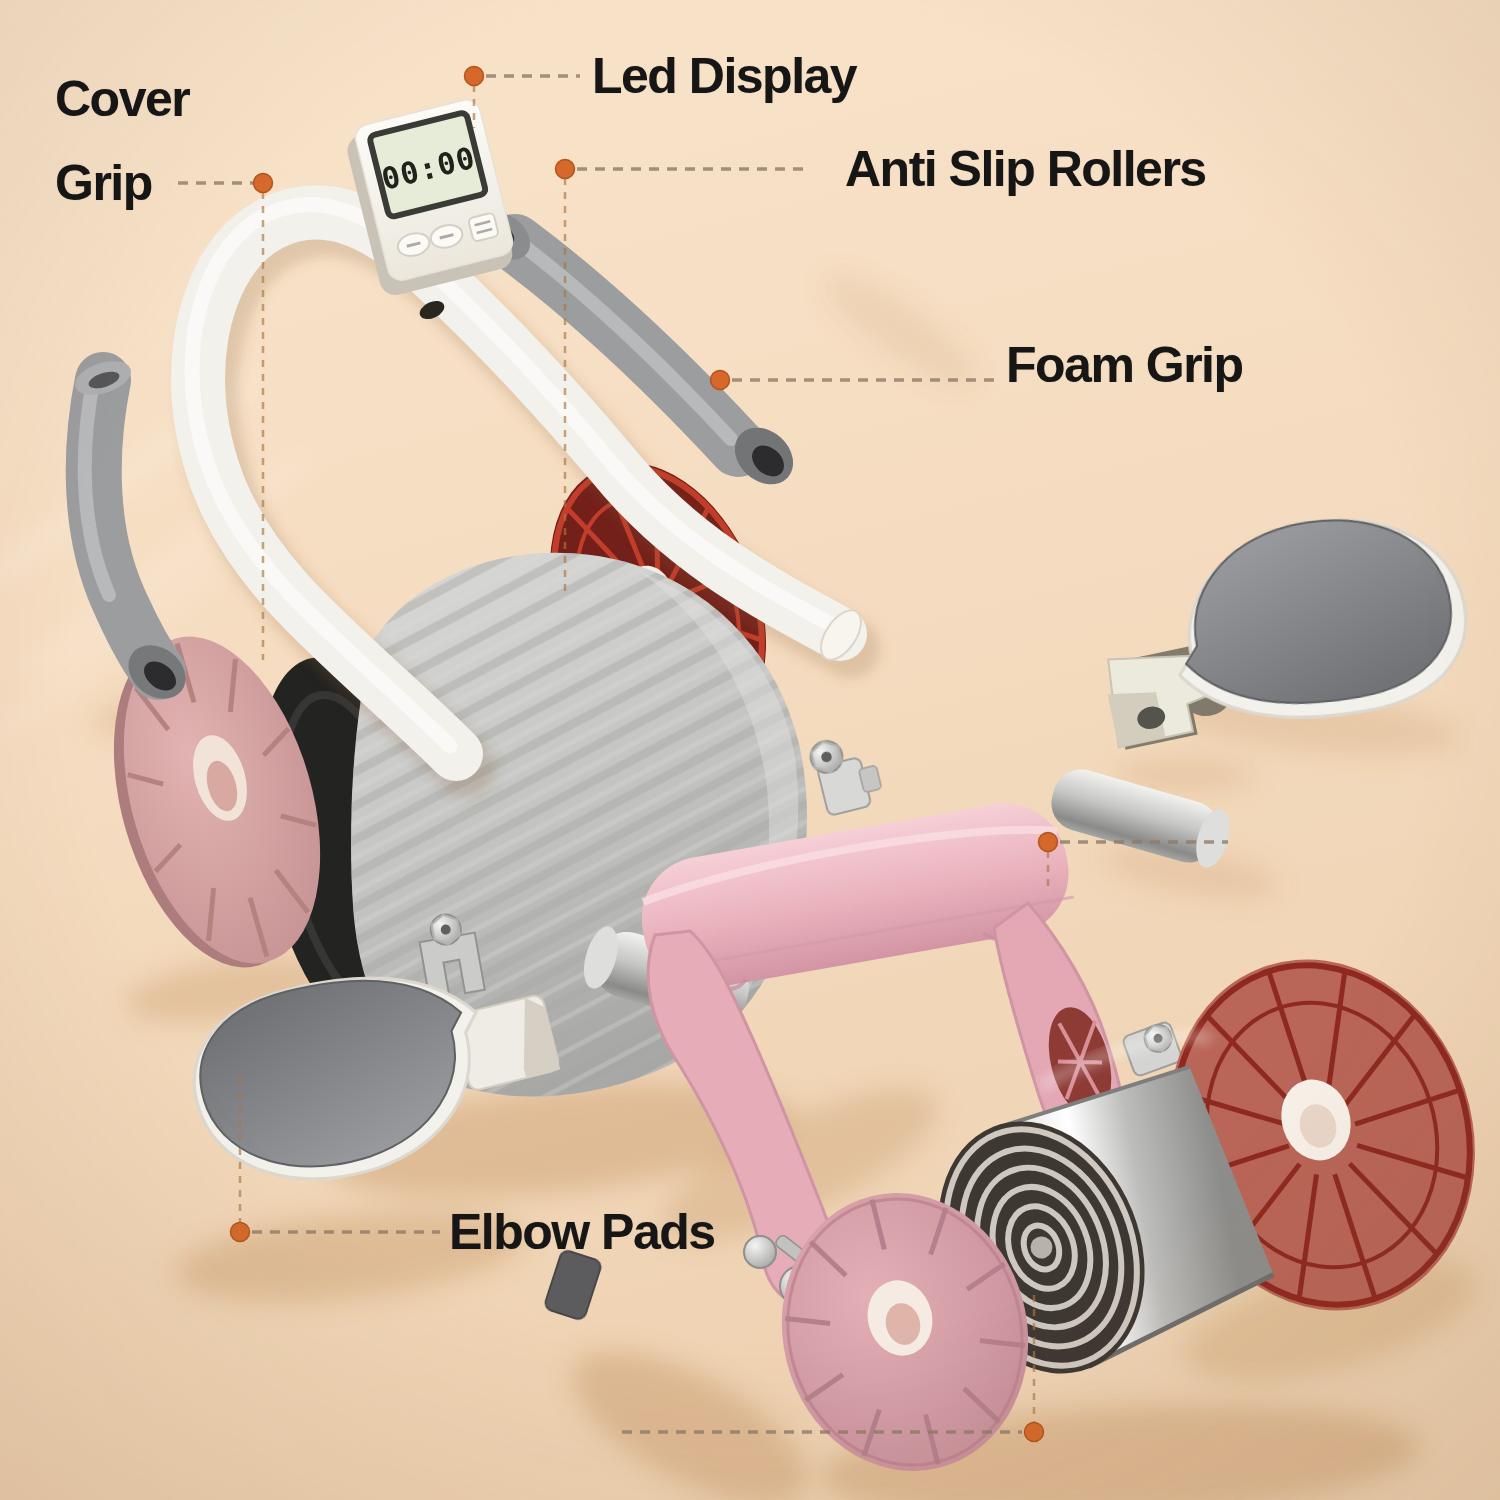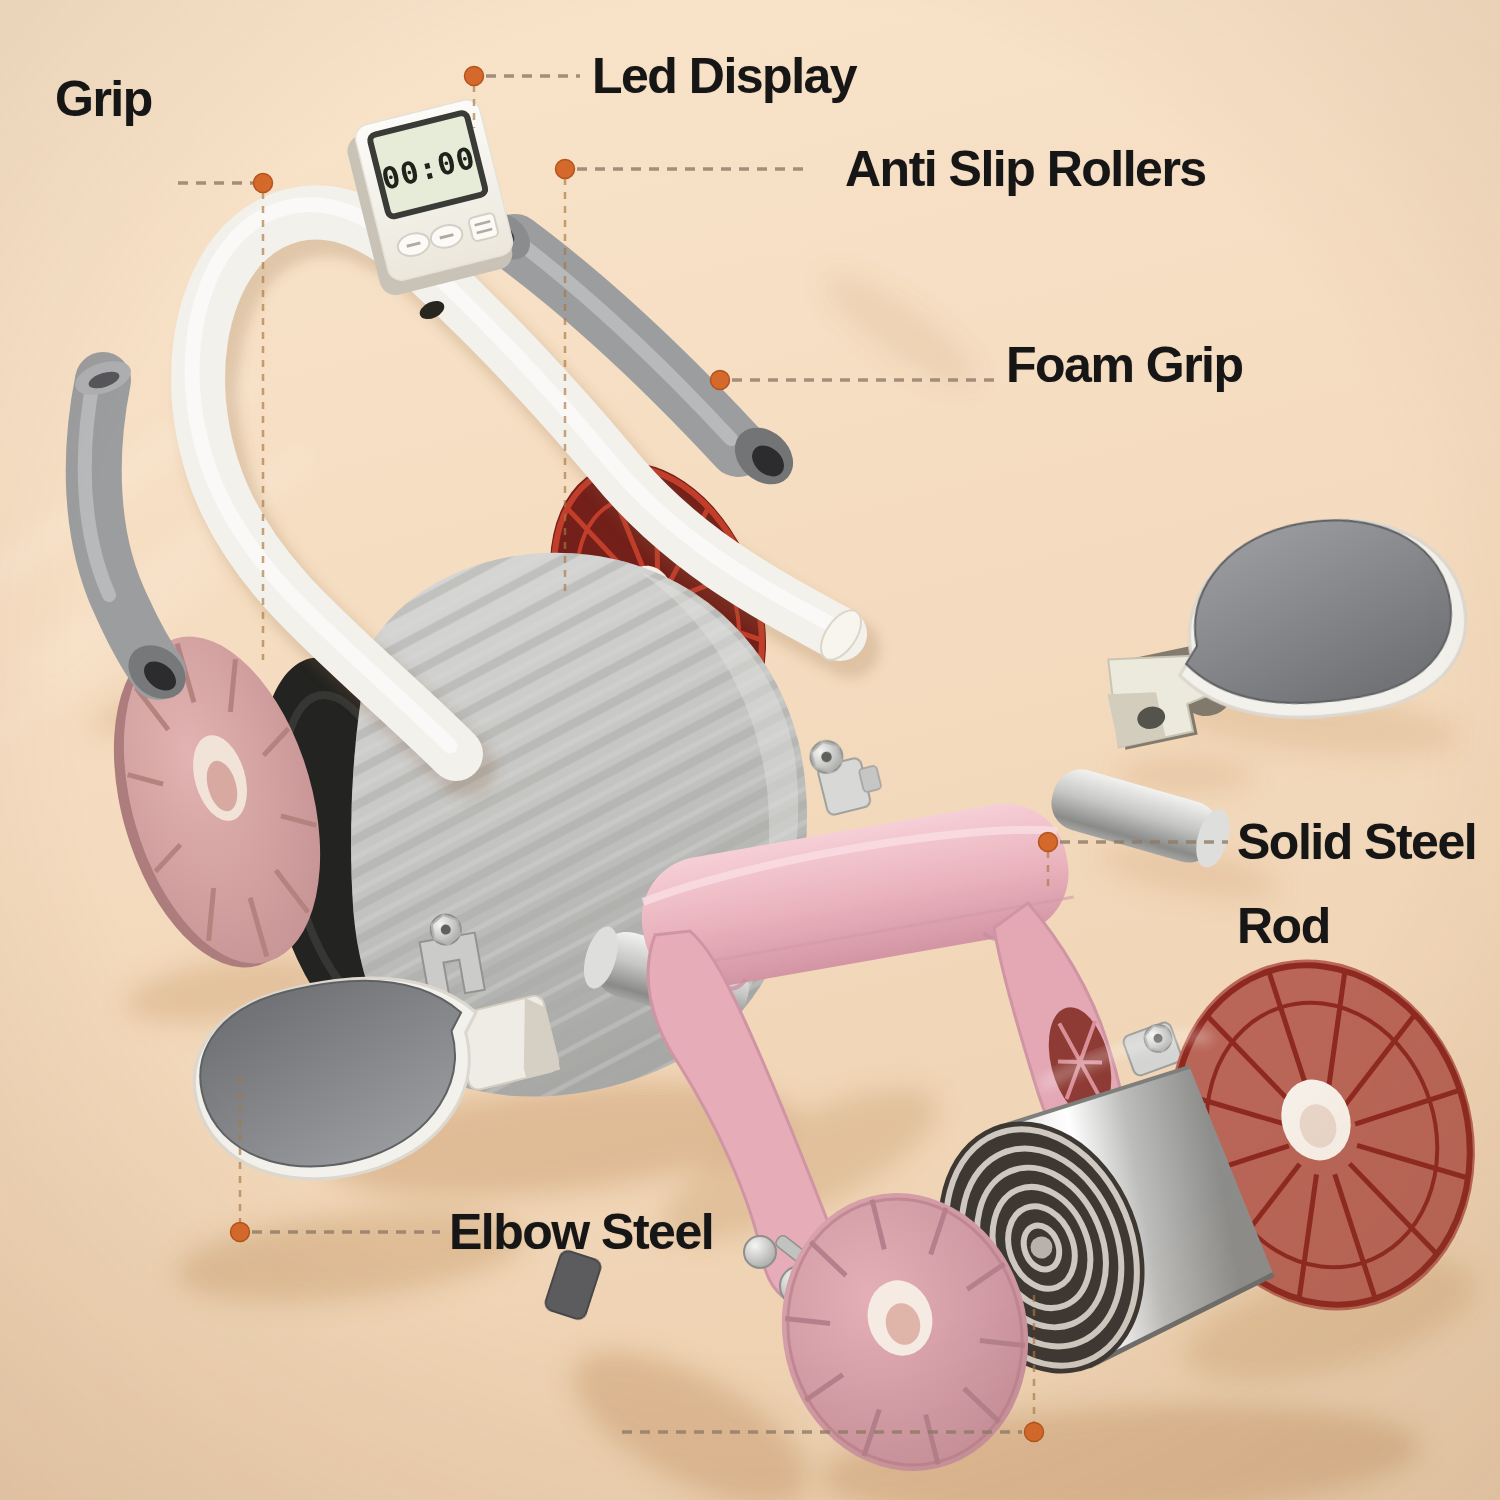--- a/index.html
+++ b/index.html
@@ -347,24 +347,21 @@
       <circle cx="1048" cy="842" r="9.5"></circle>
       <circle cx="240" cy="1232" r="9.5"></circle>
       <circle cx="1034" cy="1432" r="9.5"></circle>
     </g>
   </g>
 
   <rect width="1500" height="1500" fill="url(#vign)"></rect>
 </svg>
 
 <div class="label" style="left:55px;top:57px">
+  <div>Cover</div>
   <div>Grip</div>
 </div>
 <div class="label" style="left:592px;top:34px">Led Display</div>
 <div class="label" style="left:845px;top:127px">Anti Slip Rollers</div>
 <div class="label" style="left:1006px;top:323px">Foam Grip</div>
-<div class="label" style="left:1237px;top:800px">
-  <div>Solid Steel</div>
-  <div>Rod</div>
+<div class="label" style="left:449px;top:1190px">Elbow Pads</div>
+
 </div>
-<div class="label" style="left:449px;top:1190px">Elbow Steel</div>
-
-</div>
 
 </body></html>

